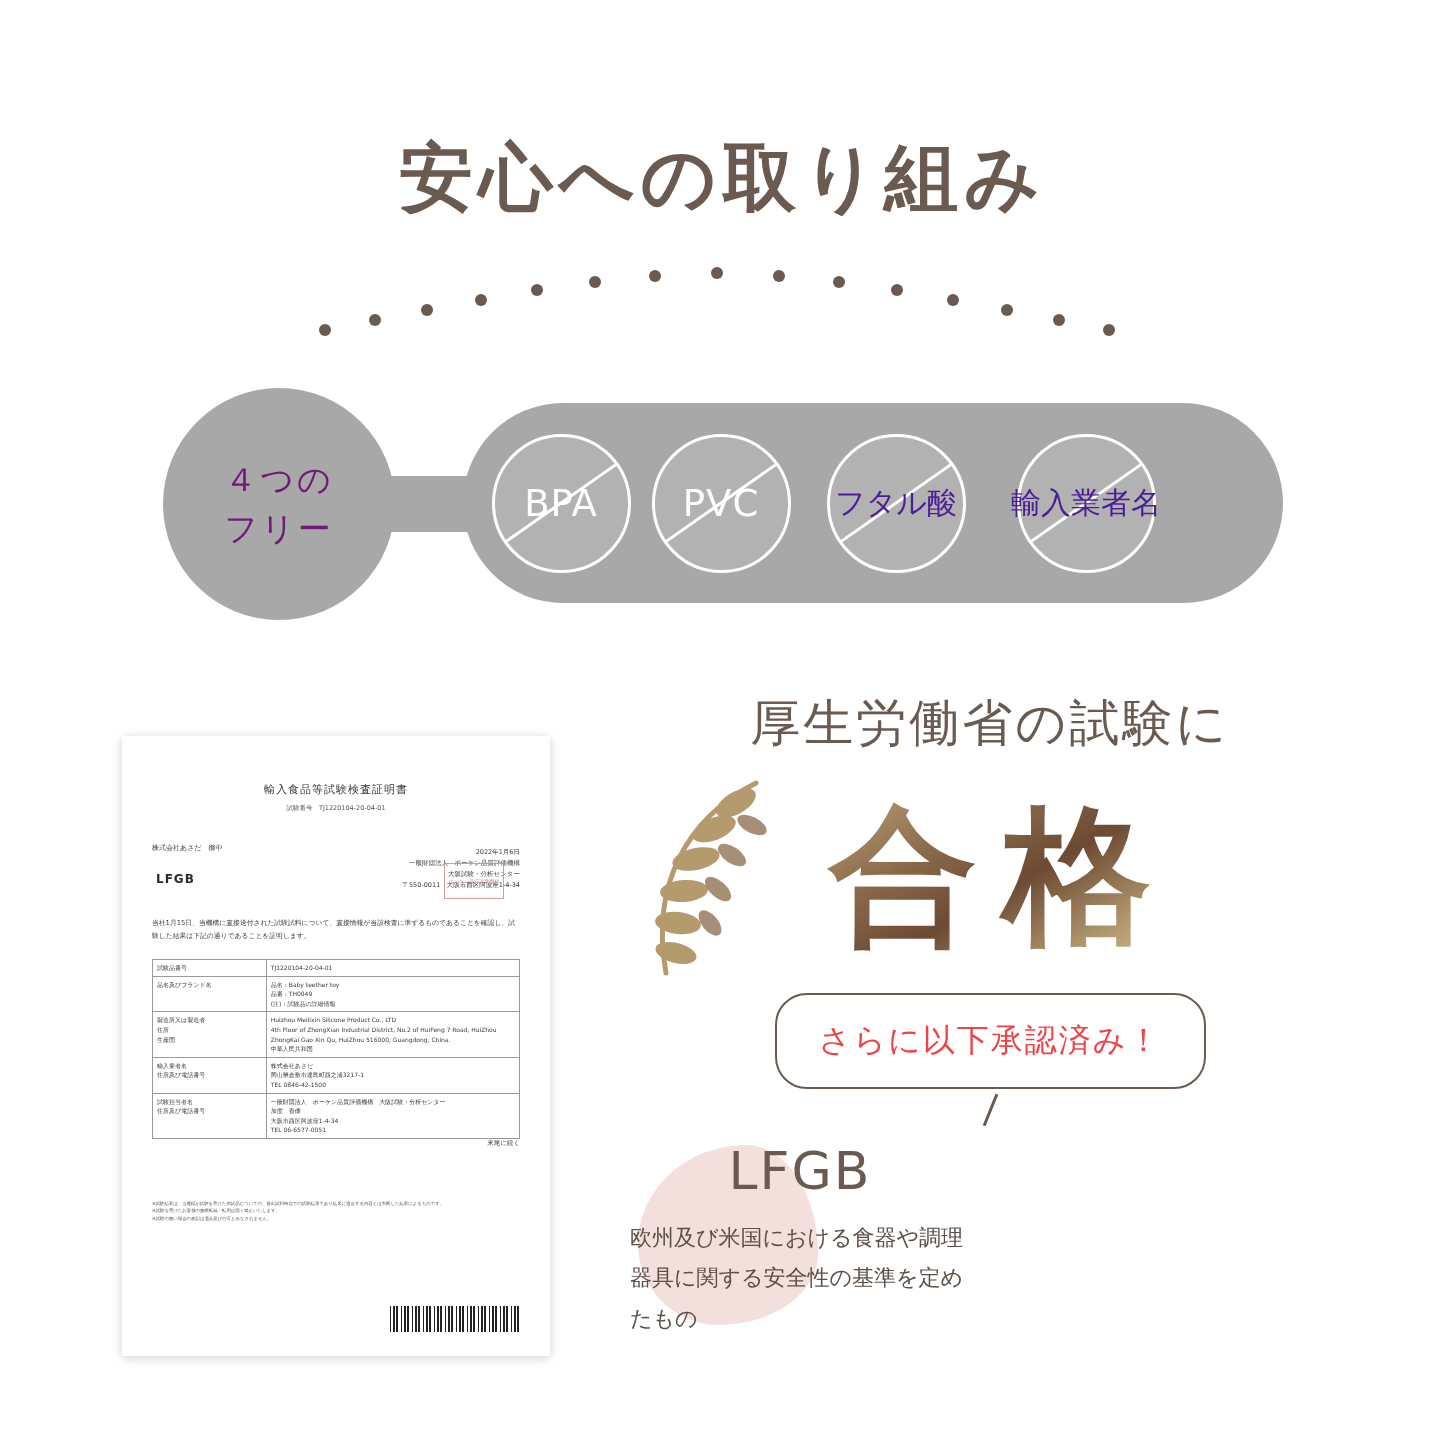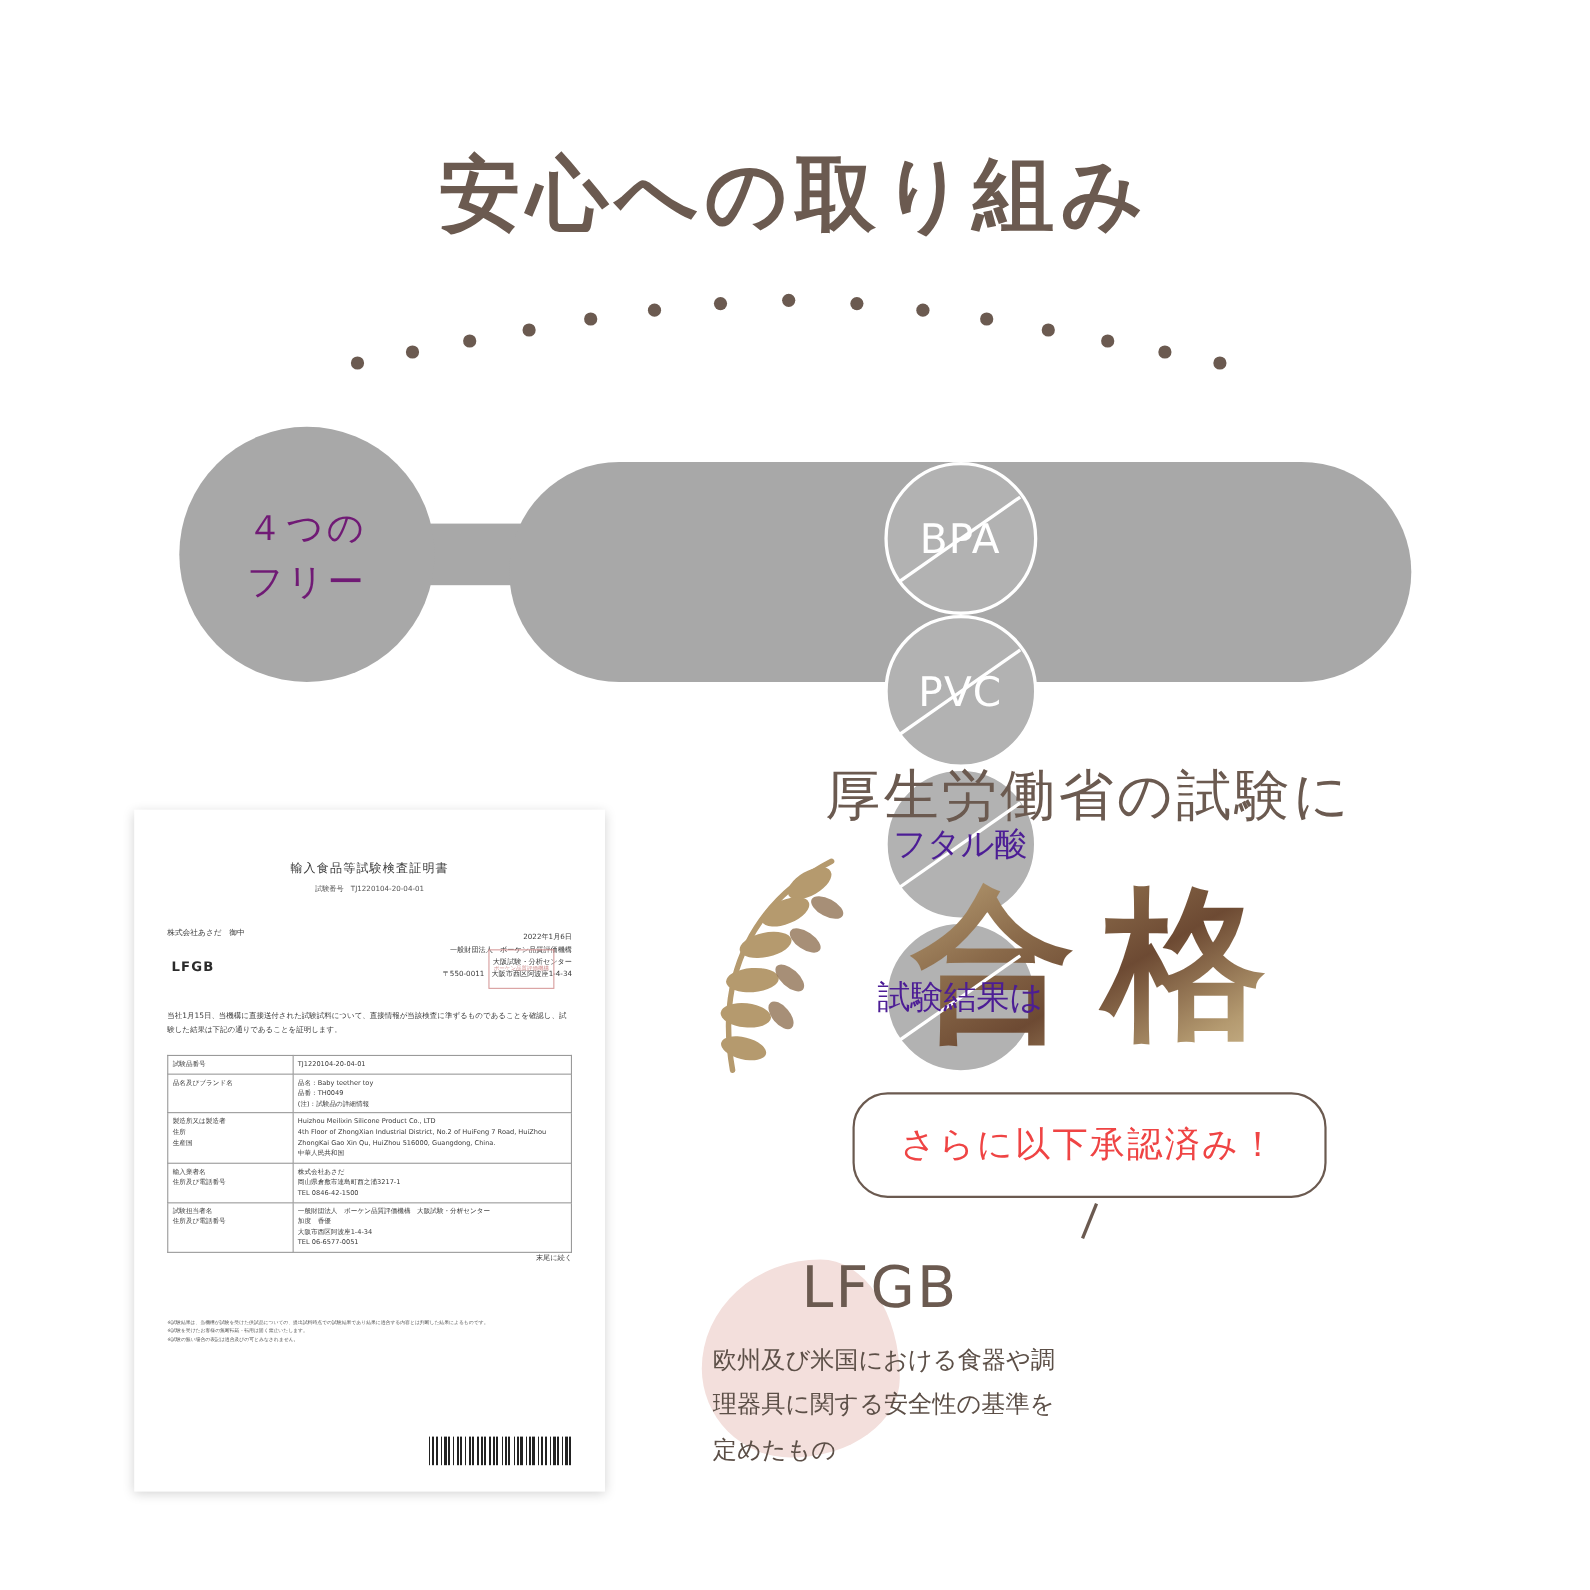--- a/index.html
+++ b/index.html
@@ -70,31 +70,30 @@
     position: absolute;
     left: 215px;
     top: 88px;
     width: 120px;
     height: 56px;
     background: #a8a8a8;
   }
   .free-pill {
     position: absolute;
     left: 300px;
-    top: 32px;
+    top: 15px;
     width: 820px;
     height: 200px;
     border-radius: 100px;
     background: #a8a8a8;
     display: flex;
     align-items: center;
     justify-content: flex-start;
     padding: 0 18px;
     box-sizing: border-box;
-    flex-direction: column;
   }
   .no-badge {
     position: relative;
     width: 133px;
     height: 133px;
     border-radius: 50%;
     border: 3px solid #ffffff;
     background: #b2b2b2;
     display: flex;
     align-items: center;
@@ -342,21 +341,20 @@
   .cert-desc {
     position: relative;
     z-index: 1;
     font-family: "DejaVu Sans", sans-serif;
     font-size: 22px;
     color: #5c4f47;
     line-height: 1.85;
     margin-top: 10px;
     text-align: left;
     padding: 0 8px;
-    margin-left: 18px;
   }
 </style>
 </head>
 <body>
 
 <div class="title-wrap">
   <div class="main-title">安心への取り組み</div>
   <svg class="dot-arc" width="820" height="90" viewBox="0 0 820 90">
     <g fill="#6b5a50">
       <circle cx="12" cy="82" r="6"></circle>
@@ -406,21 +404,21 @@
       <div class="no-badge">
         <div class="slash"></div>
       </div>
       <div class="overflow-label">フタル酸</div>
     </div>
 
     <div class="badge-slot wide">
       <div class="no-badge">
         <div class="slash"></div>
       </div>
-      <div class="overflow-label">試験結果は</div>
+      <div class="overflow-label">輸入業者名</div>
     </div>
 
   </div>
 </div>
 
 <div class="doc">
   <div class="doc-title">輸入食品等試験検査証明書</div>
   <div class="doc-no">試験番号　TJ1220104-20-04-01</div>
 
   <div class="doc-addressee">株式会社あさだ　御中</div>

